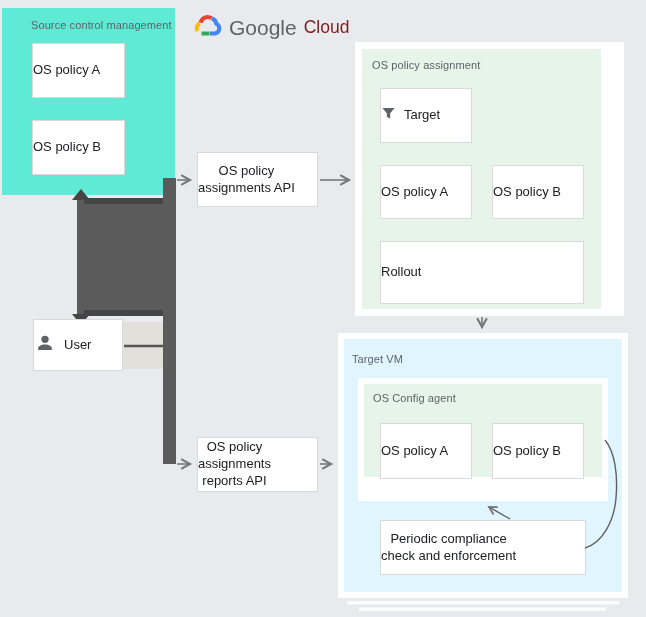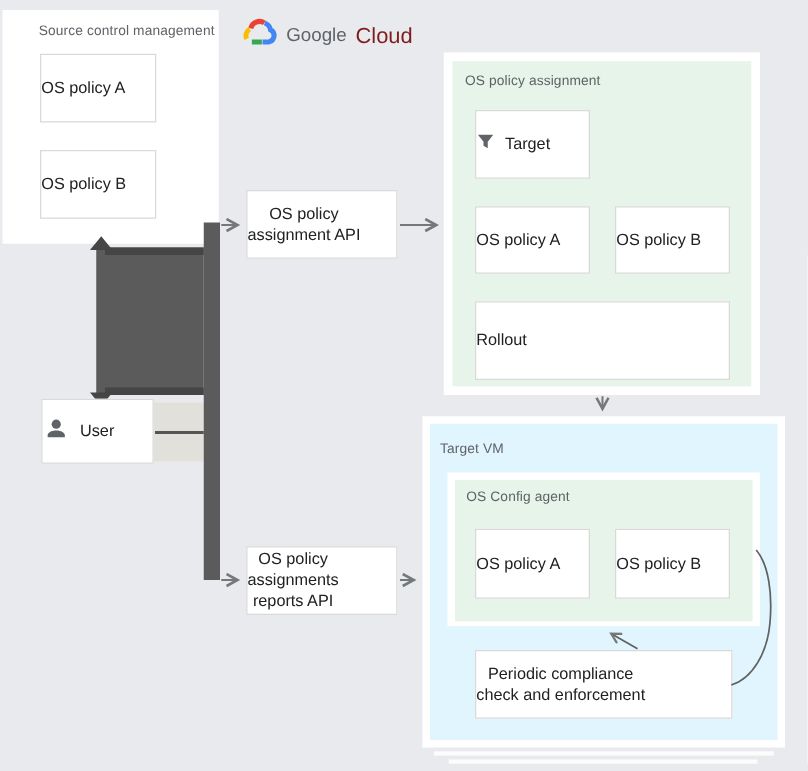--- a/index.html
+++ b/index.html
@@ -7,53 +7,53 @@
   #canvas{position:relative; width:646px; height:617px; background:#e8eaed; overflow:hidden;}
 
   .container-label{font-size:11px; color:#5f6368; letter-spacing:.1px;}
 
   .node{position:absolute; background:#fff; border:1px solid #d9d9d9; display:flex;
         align-items:center; text-align:center;
         font-size:13px; color:#202124; line-height:1.3; box-sizing:border-box;}
   .node .lines span{display:block;}
 
   
-  .beige{position:absolute; left:2px; top:8px; width:173px; height:187px; background:#ffffff;}
+  .beige{position:absolute; left:2px; top:8px; width:173px; height:187px; background:#5eead4;}
   .beige .container-label{position:absolute; left:29px; top:11px;}
   .beige .policy-a{left:30px; top:35px; width:93px; height:55px;}
   .beige .policy-b{left:30px; top:112px; width:93px; height:55px;}
 
   
   .logo{position:absolute; left:192px; top:13px; display:flex; align-items:center; gap:7px;}
-  .logo .word{font-size:15px; color:#5f6368;}
+  .logo .word{font-size:21px; color:#5f6368;}
   .logo .word2{font-size:17.5px; color:#7f1d1d;}
 
   
   .api-assignments{left:197px; top:152px; width:121px; height:55px;}
   .api-reports{left:197px; top:437px; width:121px; height:55px;}
 
   
   .user-box{left:33px; top:319px; width:90px; height:52px; gap:8px;}
 
   
-  .assign-outer{position:absolute; left:355px; top:42px; width:253px; height:274px; background:#fff;}
+  .assign-outer{position:absolute; left:355px; top:42px; width:253px; height:274px; background:#fff;padding-left:16px;}
   .assign-inner{position:absolute; left:7px; top:7px; width:239px; height:260px; background:#e6f4ea;}
   .assign-inner .container-label{position:absolute; left:10px; top:10px;}
   .assign-inner .labels-box{left:18px; top:39px; width:92px; height:55px; gap:8px;}
   .assign-inner .oses-box{left:130px; top:39px; width:92px; height:55px; gap:8px;}
   .assign-inner .pa{left:18px; top:116px; width:92px; height:54px;}
   .assign-inner .pb{left:130px; top:116px; width:92px; height:54px;}
   .assign-inner .rollout{left:18px; top:192px; width:204px; height:63px;}
 
   
   .vm-outer{position:absolute; left:338px; top:333px; width:290px; height:265px; background:#fff;}
   .vm-inner{position:absolute; left:6px; top:6px; width:278px; height:253px; background:#e1f5fe;}
   .vm-inner > .container-label{position:absolute; left:8px; top:14px;}
   .agent-outer{position:absolute; left:14px; top:39px; width:250px; height:123px; background:#fff;}
-  .agent-inner{position:absolute; left:6px; top:6px; width:238px; height:113px; background:#e6f4ea;}
+  .agent-inner{position:absolute; left:6px; top:6px; width:238px; height:93px; background:#e6f4ea;}
   .agent-inner .container-label{position:absolute; left:9px; top:8px;}
   .agent-inner .pa{left:16px; top:39px; width:92px; height:56px;}
   .agent-inner .pb{left:128px; top:39px; width:92px; height:56px;}
   .vm-inner .periodic{left:36px; top:181px; width:206px; height:55px;}
 
   
   #overlay{position:absolute; left:0; top:0; width:646px; height:617px;
            pointer-events:none; z-index:5;}
   .assign-outer, .vm-outer, .beige{z-index:1;}
   .node{z-index:6;}
@@ -116,21 +116,21 @@
 
     <path d="M605,440 C615,452 618,475 616,498 C614,522 602,543 585,548" fill="none" stroke="#616161" stroke-width="1.4"></path>
 
     <rect x="347" y="601" width="272" height="3.5" fill="#fcfcfc"></rect>
     <rect x="359" y="607.5" width="247" height="3.5" fill="#fcfcfc"></rect>
   </svg>
 
   <div class="node api-assignments">
     <div class="lines">
       <span>OS policy</span>
-      <span>assignment API</span>
+      <span>assignments API</span>
     </div>
   </div>
   <div class="node api-reports">
     <div class="lines">
       <span>OS policy</span>
       <span>assignments</span>
       <span>reports API</span>
     </div>
   </div>
 

